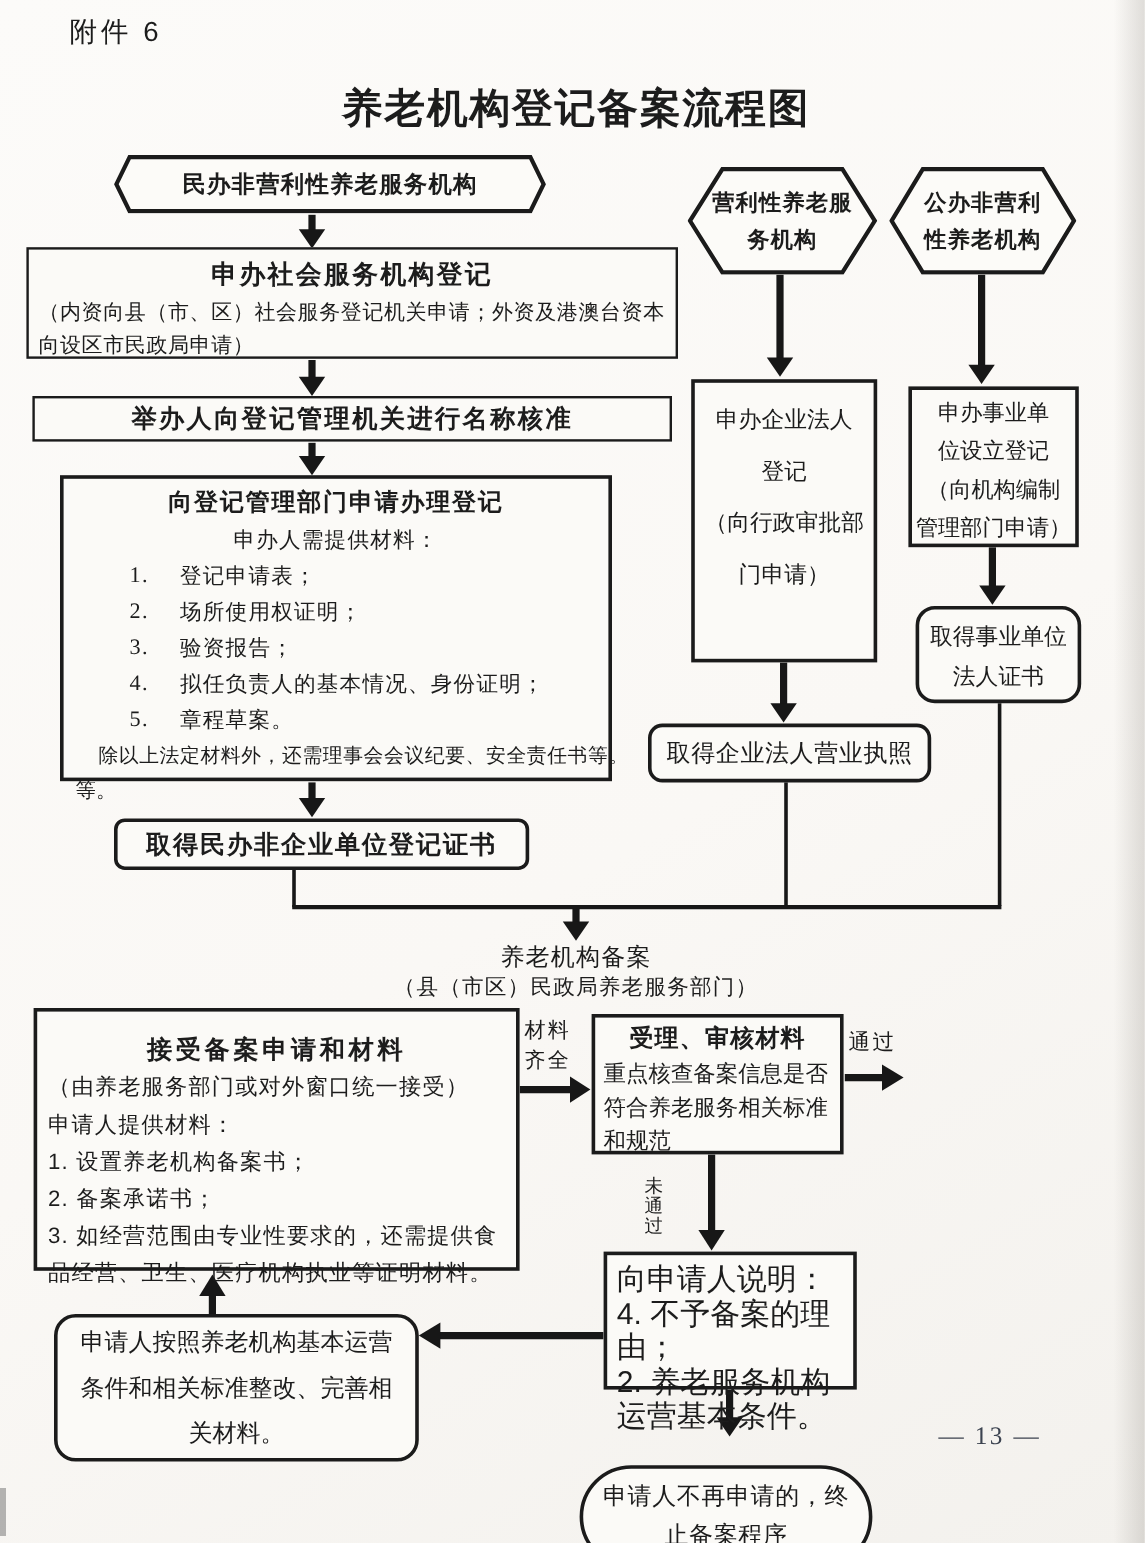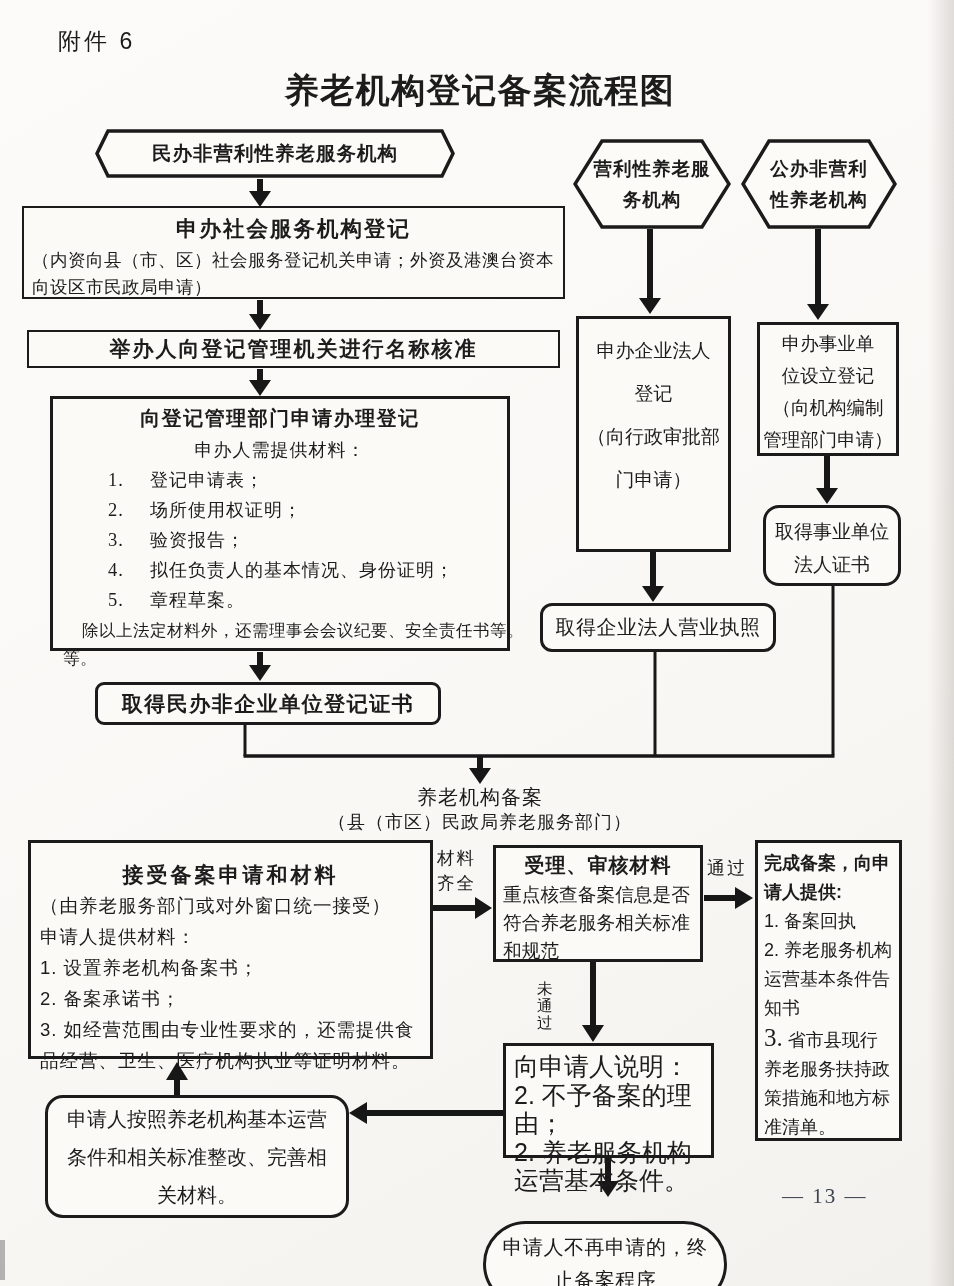--- a/index.html
+++ b/index.html
@@ -3,21 +3,21 @@
 <meta charset="utf-8">
 <style>
   html,body{margin:0;padding:0;background:#e9e7e3;}
   .paper{
     position:relative;width:954px;height:1286px;overflow:hidden;
     background:linear-gradient(150deg,#fcfbf9 0%,#faf8f5 55%,#f3f1ed 100%);
     font-family:"Liberation Sans",sans-serif;color:#1c1c1c;
   }
   .connectors{position:absolute;left:0;top:0;z-index:1;}
   .node{position:absolute;z-index:2;box-sizing:border-box;background:#fbfaf7;}
-  .att{position:absolute;left:58px;top:26px;font-size:23px;letter-spacing:3px;z-index:3;}
+  .att{position:absolute;left:58px;top:11px;font-size:23px;letter-spacing:3px;z-index:3;}
   .doctitle{position:absolute;left:240px;top:68px;width:480px;text-align:center;margin:0;
     font-size:34px;font-weight:800;letter-spacing:1.5px;z-index:3;}
   
   .hex{position:absolute;z-index:2;}
   .hex svg{position:absolute;left:0;top:0;}
   .hexlabel{position:absolute;left:0;top:0;width:100%;height:100%;display:flex;
     align-items:center;justify-content:center;text-align:center;font-weight:600;z-index:3;}
   #hex1{left:95px;top:129px;width:360px;height:49px;}
   #hex1 .hexlabel{font-size:19.5px;letter-spacing:1px;}
   #hex2{left:573px;top:139px;width:158px;height:90px;}
@@ -229,32 +229,26 @@
 
   <div class="elabel" id="lbl-materials">材料齐全</div>
 
   <div class="node boxthick" id="reviewbox">
     <div class="btitle">受理、审核材料</div>
     <div class="bbody">重点核查备案信息是否符合养老服务相关标准和规范</div>
   </div>
 
   <div class="elabel" id="lbl-pass">通过</div>
 
-  <div class="node boxthick" id="completebox">
-    <div class="btitle">完成备案，向申请人提供:</div>
-    <div>1. 备案回执</div>
-    <div>2. 养老服务机构运营基本条件告知书</div>
-    <div><span class="bignum">3.</span><span> 省市县现行养老服务扶持政策措施和地方标准清单。</span></div>
-  </div>
 
   <div class="elabel" id="lbl-fail">未通过</div>
 
   <div class="node boxthick" id="explainbox">
     <div>向申请人说明：</div>
-    <div>2. 不予备案的理由；</div>
+    <div>4. 不予备案的理由；</div>
     <div>2. 养老服务机构运营基本条件。</div>
   </div>
 
   <div class="node" id="rectifybox" style="border:3.5px solid #1b1b1b;">申请人按照养老机构基本运营条件和相关标准整改、完善相关材料。</div>
 
   <div class="node" id="terminatebox" style="border:3px solid #1b1b1b;margin-top:24px;">申请人不再申请的，终止备案程序</div>
 
   <div class="pagenum">— 13 —</div>
 
   <div class="rightband"></div>

